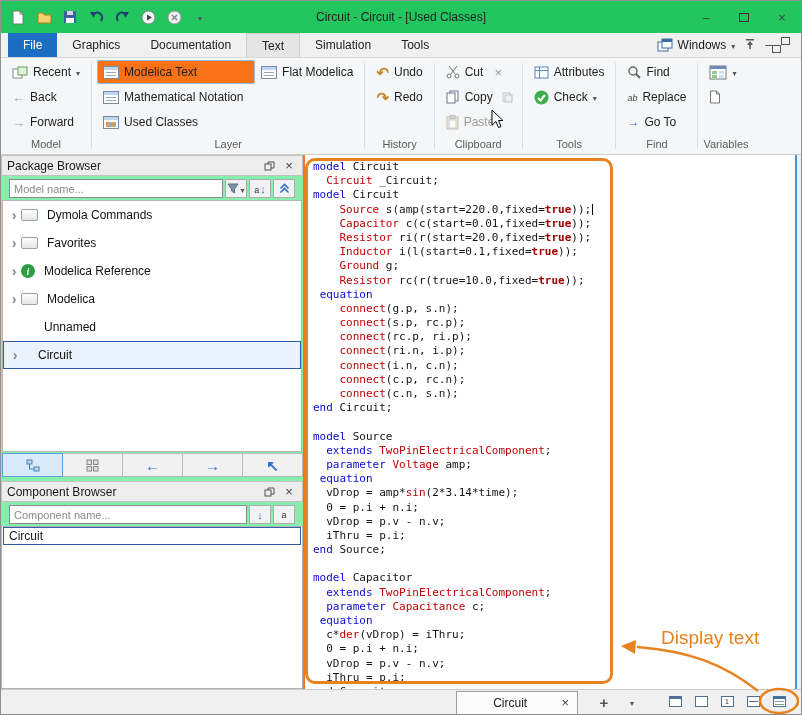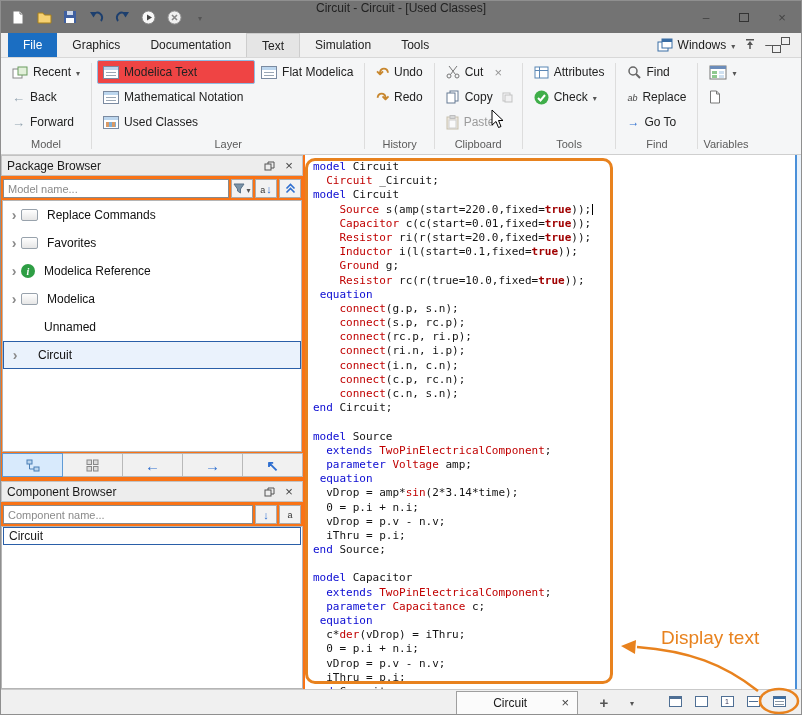--- a/index.html
+++ b/index.html
@@ -1,20 +1,20 @@
 <!DOCTYPE html>
 <html><head>
 <meta charset="utf-8">
 <style>
   *{margin:0;padding:0;box-sizing:border-box;}
   body{font-family:"Liberation Sans",sans-serif;font-size:12px;color:#1a1a1a;background:#fff;}
   #app{position:relative;width:802px;height:715px;background:#f0f0f0;border:1px solid #8f8f8f;overflow:hidden;}
 
   
-  .titlebar{position:absolute;top:0;left:0;right:0;height:32px;background:#737373;display:flex;}
+  .titlebar{position:absolute;top:0;left:0;right:0;height:32px;background:#22c55e;display:flex;align-items:center;}
   .qat{display:flex;align-items:center;gap:8px;padding-left:8px;}
   .qbtn{width:18px;height:18px;display:flex;align-items:center;justify-content:center;}
   .wtitle{position:absolute;left:0;right:0;text-align:center;font-size:12px;color:#222;pointer-events:none;}
   .wbtns{margin-left:auto;display:flex;height:100%;position:relative;z-index:2;}
   .wbtn{width:38px;display:flex;align-items:center;justify-content:center;color:#333;font-size:13px;}
 
   
   .tabrow{position:absolute;top:32px;left:0;right:0;height:25px;background:#f0f0f0;border-bottom:1px solid #d8d8d8;display:flex;align-items:stretch;}
   .mtab{display:flex;align-items:center;padding:0 15px;font-size:12px;color:#222;}
   .mtab.file{background:#1b6ec2;color:#fff;margin-left:7px;}
@@ -24,21 +24,21 @@
 
   
   .ribbon{position:absolute;top:57px;left:0;right:0;height:97px;background:#f5f6f7;border-bottom:1px solid #cfcfcf;display:flex;}
   .rgroup{display:flex;flex-direction:column;padding:2px 5px 0;}
   .rgroup-content{flex:1;display:flex;align-items:flex-start;}
   .rgroup-label{height:16px;text-align:center;font-size:11px;color:#5b5b5b;}
   .rsep{width:1px;background:#ddd;margin:5px 0;}
   .rcol{display:flex;flex-direction:column;gap:1px;}
   .rrow{display:flex;align-items:center;}
   .rb{display:flex;align-items:center;gap:5px;height:24px;padding:0 5px;font-size:12px;color:#222;white-space:nowrap;border:1px solid transparent;border-radius:2px;}
-  .rb.sel{background:#ef4444;border-color:#8fbce2;}
+  .rb.sel{background:#f97316;border-color:#8fbce2;}
   .rb.disabled{color:#9b9b9b;}
   .rb.disabled svg{opacity:.5;}
   .mini{width:18px;height:18px;display:flex;align-items:center;justify-content:center;opacity:.55;}
 
   
   .g{display:inline-block;line-height:1;}
   .g-caret::before{content:"▾";font-size:8px;color:#555;}
   .g-close::before{content:"×";font-size:13px;color:#444;}
   .g-chev::before{content:"›";font-size:14px;color:#8a8a8a;font-weight:bold;}
   .arr-gray{color:#93a3b0;font-weight:bold;font-size:13px;}
@@ -67,25 +67,25 @@
   .inf{width:14px;height:14px;border-radius:50%;background:#2e9e44;color:#fff;display:flex;align-items:center;justify-content:center;flex:none;}
   .inf::before{content:"i";font:italic bold 10px "Liberation Serif",serif;}
   .bwin{width:13px;height:11px;border:1px solid #4f6f94;background:#fff;position:relative;}
   .bwin-bar::before{content:"";position:absolute;left:0;right:0;top:0;height:2px;background:#4f6f94;}
   .bwin-one::after{content:"1";position:absolute;left:0;right:0;top:1px;text-align:center;font-size:7px;color:#335;}
   .bwin-split::after{content:"";position:absolute;left:1px;right:1px;top:4px;height:1px;background:#4f6f94;}
   .bwin-text::before{content:"";position:absolute;left:0;right:0;top:0;height:2px;background:#3a6ea5;}
   .bwin-text::after{content:"";position:absolute;left:1px;right:1px;top:4px;height:5px;background:repeating-linear-gradient(to bottom,#8a97a5 0 1px,transparent 1px 3px);}
 
   
-  .left{position:absolute;top:154px;left:0;width:302px;height:534px;background:#f97316;}
+  .left{position:absolute;top:154px;left:0;width:302px;height:534px;background:#86efac;}
   .phead{position:absolute;left:0;right:0;height:21px;background:#ededed;border:1px solid #c2c2c2;display:flex;align-items:center;padding:0 5px;font-size:12px;gap:4px;}
   .phead .t{flex:1;}
   .phead-btn{width:16px;height:16px;display:flex;align-items:center;justify-content:center;}
-  .pfilter{position:absolute;left:0;right:0;height:23px;display:flex;align-items:center;gap:2px;padding:0 2px;}
+  .pfilter{position:absolute;left:0;right:0;height:23px;display:flex;align-items:center;gap:2px;padding:0 8px;}
   .pfilter input{flex:1;height:19px;border:1px solid #8a8a8a;padding:0 4px;font:11px "Liberation Sans",sans-serif;color:#333;background:#fff;min-width:0;}
   .pfilter input::placeholder{color:#8a8a8a;}
   .sqbtn{width:22px;height:19px;background:#f2f2f2;border:1px solid #ababab;display:flex;align-items:center;justify-content:center;gap:1px;flex:none;}
   .ptree{position:absolute;left:1px;right:1px;background:#fff;border:1px solid #b5b5b5;overflow:hidden;}
   .trow{height:28px;display:flex;align-items:center;padding:0 4px;}
   .trow .chev{width:14px;text-align:center;flex:none;}
   .trow .ico{margin-right:9px;}
   .trow .lab{font-size:12px;color:#111;}
   .trow .sp{width:23px;flex:none;}
   .trow.sel{border:1px solid #2a5fa8;background:#eaf2fc;}
@@ -435,21 +435,21 @@
           <svg width="11" height="11">
             <path d="M1.5 5.5 L5.5 1.5 L9.5 5.5 M1.5 9.5 L5.5 5.5 L9.5 9.5" stroke="#2f6fd0" stroke-width="1.6" fill="none"></path>
           </svg>
         </span>
     </div>
 
     <div class="ptree" style="top:45px;height:252px;">
       <div class="trow">
         <span class="chev g g-chev"></span>
         <span class="ico pkg"></span>
-        <span class="lab">Replace Commands</span>
+        <span class="lab">Dymola Commands</span>
       </div>
       <div class="trow">
         <span class="chev g g-chev"></span>
         <span class="ico pkg"></span>
         <span class="lab">Favorites</span>
       </div>
       <div class="trow">
         <span class="chev g g-chev"></span>
         <span class="ico inf"></span>
         <span class="lab">Modelica Reference</span>

